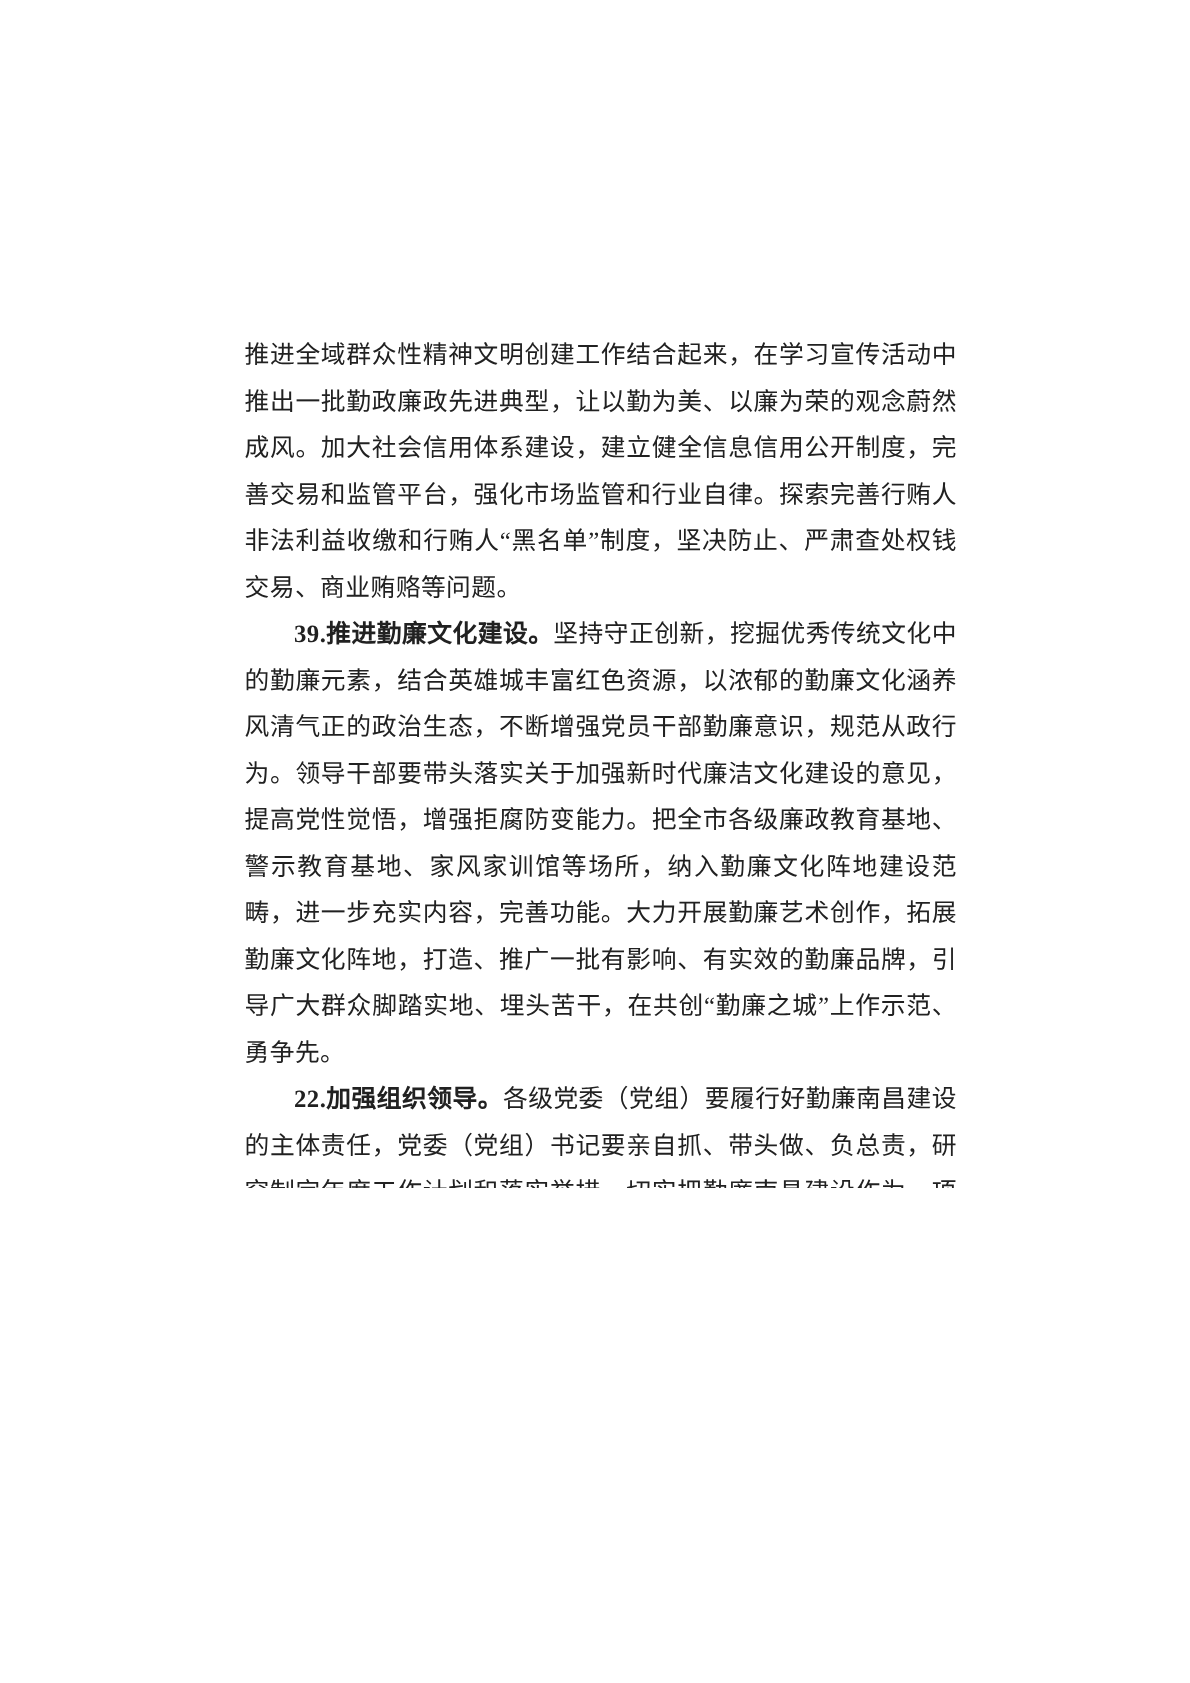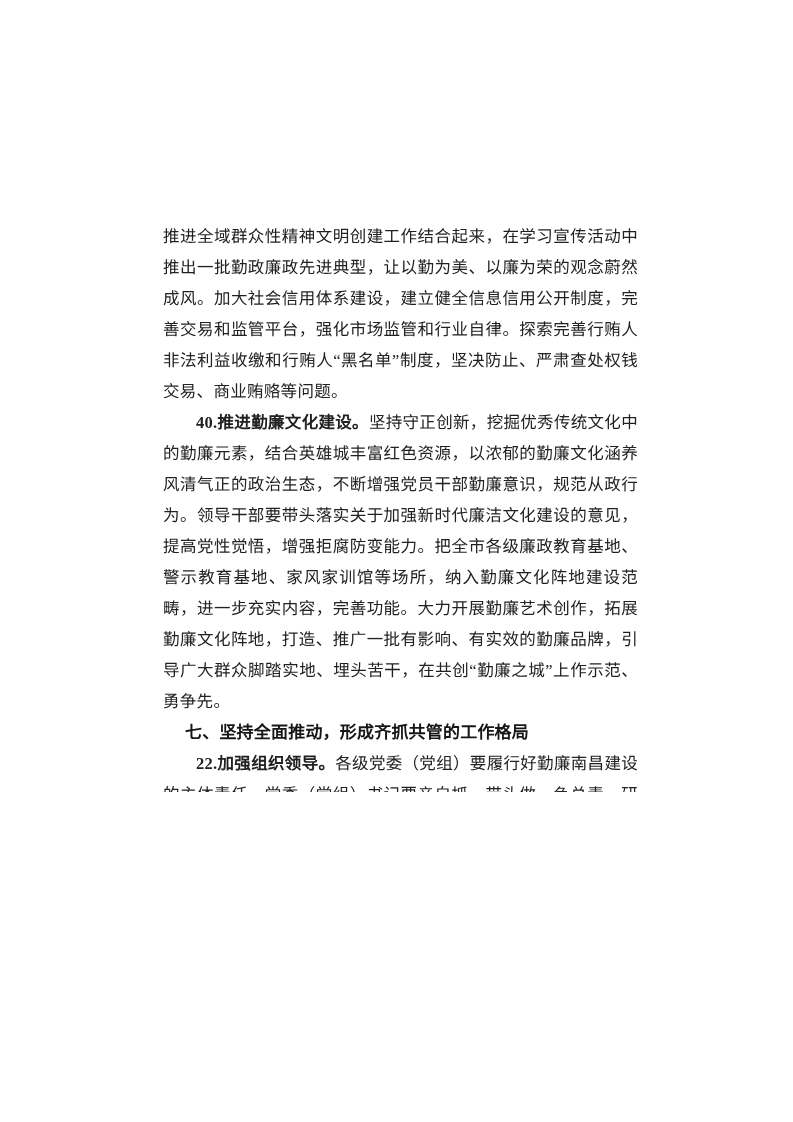--- a/index.html
+++ b/index.html
@@ -72,23 +72,22 @@
   }
 </style>
 </head>
 <body>
 
 <div class="page">
   <div class="text-block">
 
     <p class="para-continued"><span>推进全域群众性精神文明创建工作结合起来，在学习宣传活动中推出一批勤政廉政先进典型，让以勤为美、以廉为荣的观念蔚然成风。加大社会信用体系建设，建立健全信息信用公开制度，完善交易和监管平台，强化市场监管和行业自律。探索完善行贿人非法利益收缴和行贿人“黑名单”制度，坚决防止、严肃查处权钱交易、商业贿赂等问题。</span></p>
 
-    <p class="para"><span class="para-lead">40.推进勤廉文化建设。</span><span>坚持守正创新，挖掘优秀传统文化中的勤廉元素，结合英雄城丰富红色资源，以浓郁的勤廉文化涵养风清气正的政治生态，不断增强党员干部勤廉意识，规范从政行为。领导干部要带头落实关于加强新时代廉洁文化建设的意见，提高党性觉悟，增强拒腐防变能力。把全市各级廉政教育基地、警示教育基地、家风家训馆等场所，纳入勤廉文化阵地建设范畴，进一步充实内容，完善功能。大力开展勤廉艺术创作，拓展勤廉文化阵地，打造、推广一批有影响、有实效的勤廉品牌，引导广大群众脚踏实地、埋头苦干，在共创“勤廉之城”上作示范、勇争先。</span></p>
+    <p class="para"><span class="para-lead">39.推进勤廉文化建设。</span><span>坚持守正创新，挖掘优秀传统文化中的勤廉元素，结合英雄城丰富红色资源，以浓郁的勤廉文化涵养风清气正的政治生态，不断增强党员干部勤廉意识，规范从政行为。领导干部要带头落实关于加强新时代廉洁文化建设的意见，提高党性觉悟，增强拒腐防变能力。把全市各级廉政教育基地、警示教育基地、家风家训馆等场所，纳入勤廉文化阵地建设范畴，进一步充实内容，完善功能。大力开展勤廉艺术创作，拓展勤廉文化阵地，打造、推广一批有影响、有实效的勤廉品牌，引导广大群众脚踏实地、埋头苦干，在共创“勤廉之城”上作示范、勇争先。</span></p>
 
-    <p class="section-heading">七、坚持全面推动，形成齐抓共管的工作格局</p>
 
     <p class="para"><span class="para-lead">22.加强组织领导。</span><span>各级党委（党组）要履行好勤廉南昌建设的主体责任，党委（党组）书记要亲自抓、带头做、负总责，研究制定年度工作计划和落实举措，切实把勤廉南昌建设作为一项重要政治任务来落实。纪检监察机关要协助党委（党组）做好勤廉南昌建设工作。各部门各单位要把勤廉南昌建设作为管党治党</span></p>
 
     <p class="page-number">— 10 —</p>
 
   </div>
 
   <div class="corner-page-number">— 12</div>
 </div>
 

